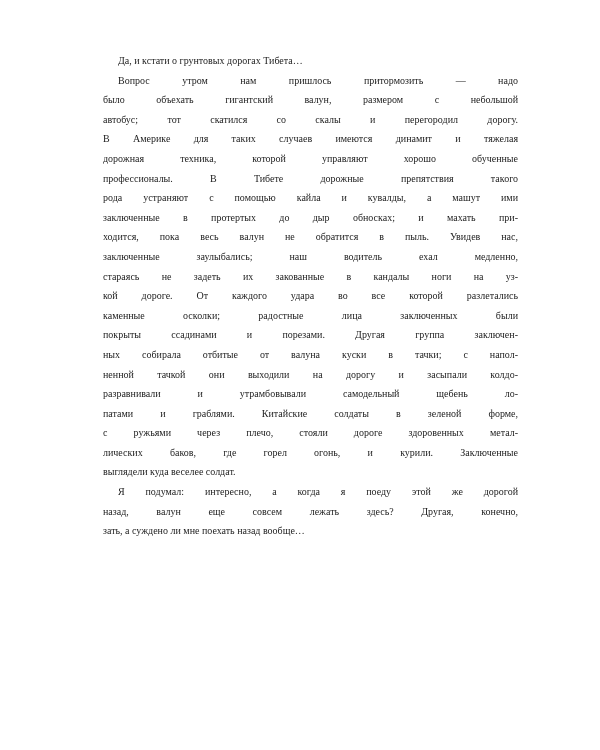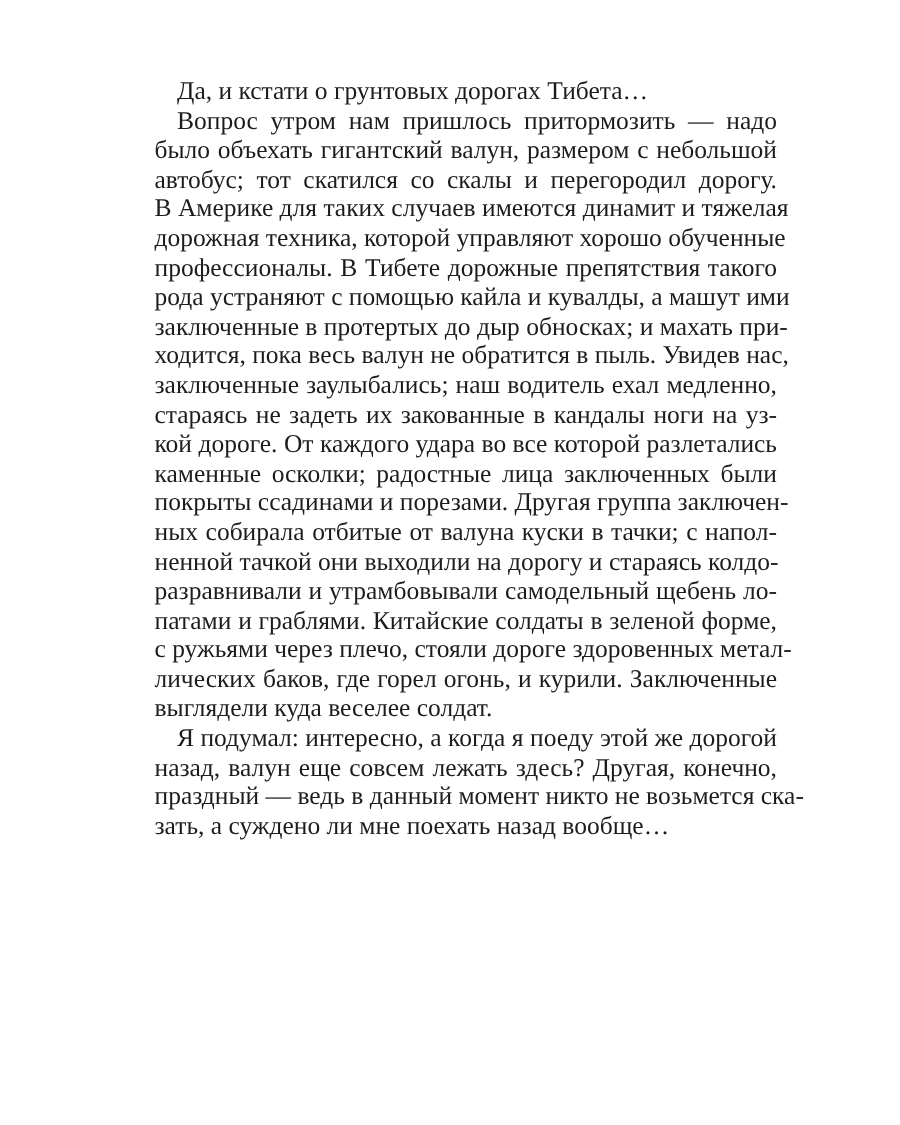--- a/index.html
+++ b/index.html
@@ -3,21 +3,21 @@
 <meta charset="utf-8">
 <style>
   html, body { margin: 0; padding: 0; background: #ffffff; }
   body { width: 600px; height: 750px; position: relative; overflow: hidden; }
   .page {
     position: absolute;
     left: 103px;
     top: 51px;
     width: 415px;
     font-family: "Liberation Serif", "DejaVu Serif", serif;
-    font-size: 17px;
+    font-size: 10px;
     line-height: 19.6px;
     color: #1c1c1c;
   }
   .line {
     display: block;
     height: 19.6px;
     white-space: nowrap;
     text-align: justify;
     text-align-last: justify;
   }
@@ -38,23 +38,22 @@
     <span class="line">профессионалы. В Тибете дорожные препятствия такого</span>
     <span class="line">рода устраняют с помощью кайла и кувалды, а машут ими</span>
     <span class="line">заключенные в протертых до дыр обносках; и махать при-</span>
     <span class="line">ходится, пока весь валун не обратится в пыль. Увидев нас,</span>
     <span class="line">заключенные заулыбались; наш водитель ехал медленно,</span>
     <span class="line">стараясь не задеть их закованные в кандалы ноги на уз-</span>
     <span class="line">кой дороге. От каждого удара во все которой разлетались</span>
     <span class="line">каменные осколки; радостные лица заключенных были</span>
     <span class="line">покрыты ссадинами и порезами. Другая группа заключен-</span>
     <span class="line">ных собирала отбитые от валуна куски в тачки; с напол-</span>
-    <span class="line">ненной тачкой они выходили на дорогу и стараясь колдо-</span>
+    <span class="line">ненной тачкой они выходили на дорогу и засыпали колдо-</span>
     <span class="line">разравнивали и утрамбовывали самодельный щебень ло-</span>
     <span class="line">патами и граблями. Китайские солдаты в зеленой форме,</span>
     <span class="line">с ружьями через плечо, стояли дороге здоровенных метал-</span>
     <span class="line">лических баков, где горел огонь, и курили. Заключенные</span>
     <span class="line last">выглядели куда веселее солдат.</span>
     <span class="line indent"><span>Я подумал: </span><span class="it">интересно, а когда я поеду этой же дорогой</span></span>
     <span class="line"><span class="it">назад, валун еще совсем лежать здесь?</span><span> Другая, конечно,</span></span>
-    <span class="line">праздный — ведь в данный момент никто не возьмется ска-</span>
     <span class="line last">зать, а суждено ли мне поехать назад вообще…</span>
   </div>
 
 </body></html>

